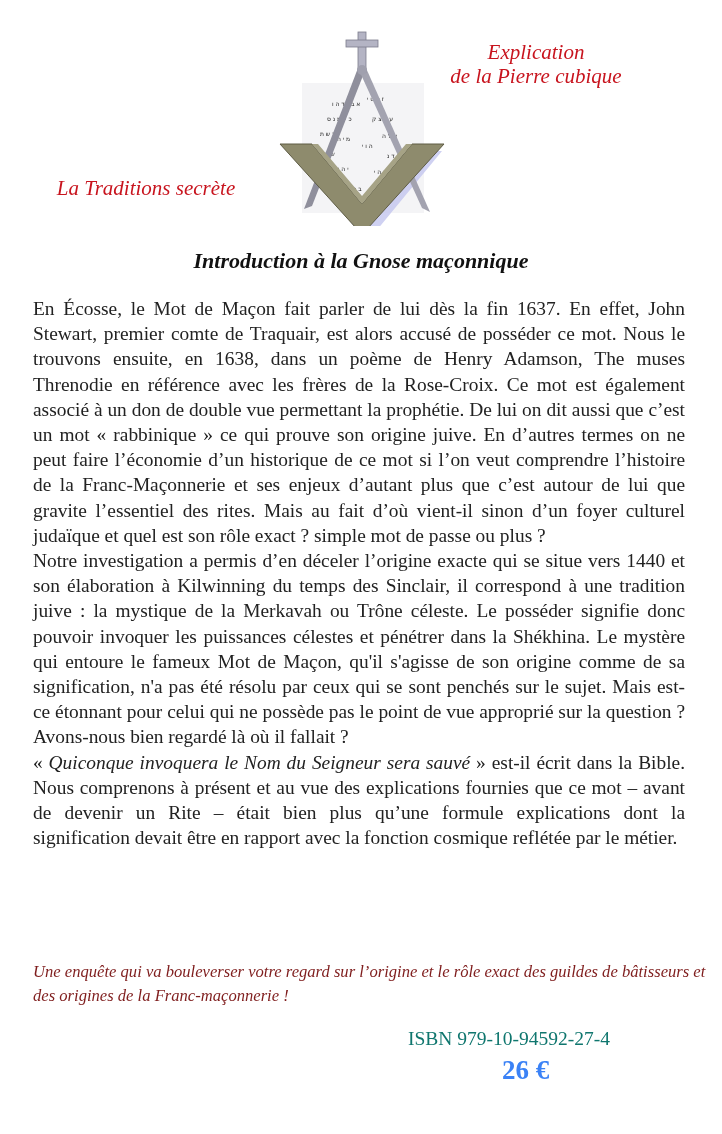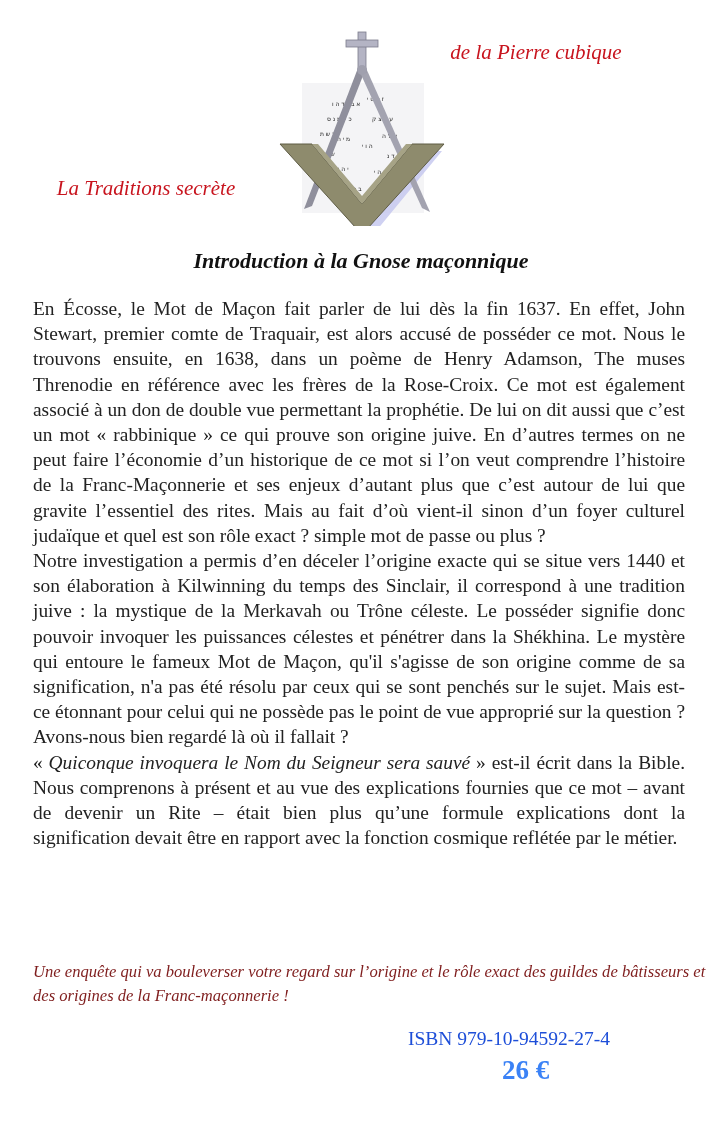--- a/index.html
+++ b/index.html
@@ -13,27 +13,28 @@
     #emblem { position: absolute; left: 272px; top: 26px; width: 180px; height: 200px; }
     #intro-heading { position: absolute; left: 0; width: 722px; top: 248px;
                      text-align: center; font-weight: bold; font-style: italic;
                      font-size: 22px; color: #111; }
     #body { position: absolute; left: 33px; top: 296px; width: 652px;
             font-size: 19.4px; line-height: 25.2px; text-align: justify; color: #222; }
     #body p { margin: 0; }
     #body .ital { font-style: italic; }
     #tagline { position: absolute; left: 33px; top: 960px; width: 680px;
                font-size: 16.6px; line-height: 24px; font-style: italic; color: #7f1d1d; }
-    #isbn { position: absolute; left: 408px; top: 1028px; font-size: 19.5px; color: #1d4ed8; }
+    #isbn { position: absolute; left: 408px; top: 1028px; font-size: 19.5px; color: #0f766e; }
     #price { position: absolute; left: 502px; top: 1055px; font-size: 27px; font-weight: bold; color: #3b82f6; }
   </style>
 </head>
 <body>
 
 <div id="subtitle-right" class="red-title">
+  <div>Explication</div>
   <div>de la Pierre cubique</div>
 </div>
 
 <svg id="emblem" viewBox="0 0 180 200">
 
   <rect x="30" y="57" width="122" height="130" fill="#f4f4f6"></rect>
   <g font-family="DejaVu Sans, sans-serif" font-size="6" fill="#222">
     <text x="60" y="80">א ב ג ד ה ו</text>
     <text x="95" y="75">ז ח ט י</text>
     <text x="55" y="95">כ ל מ נ ס</text>

